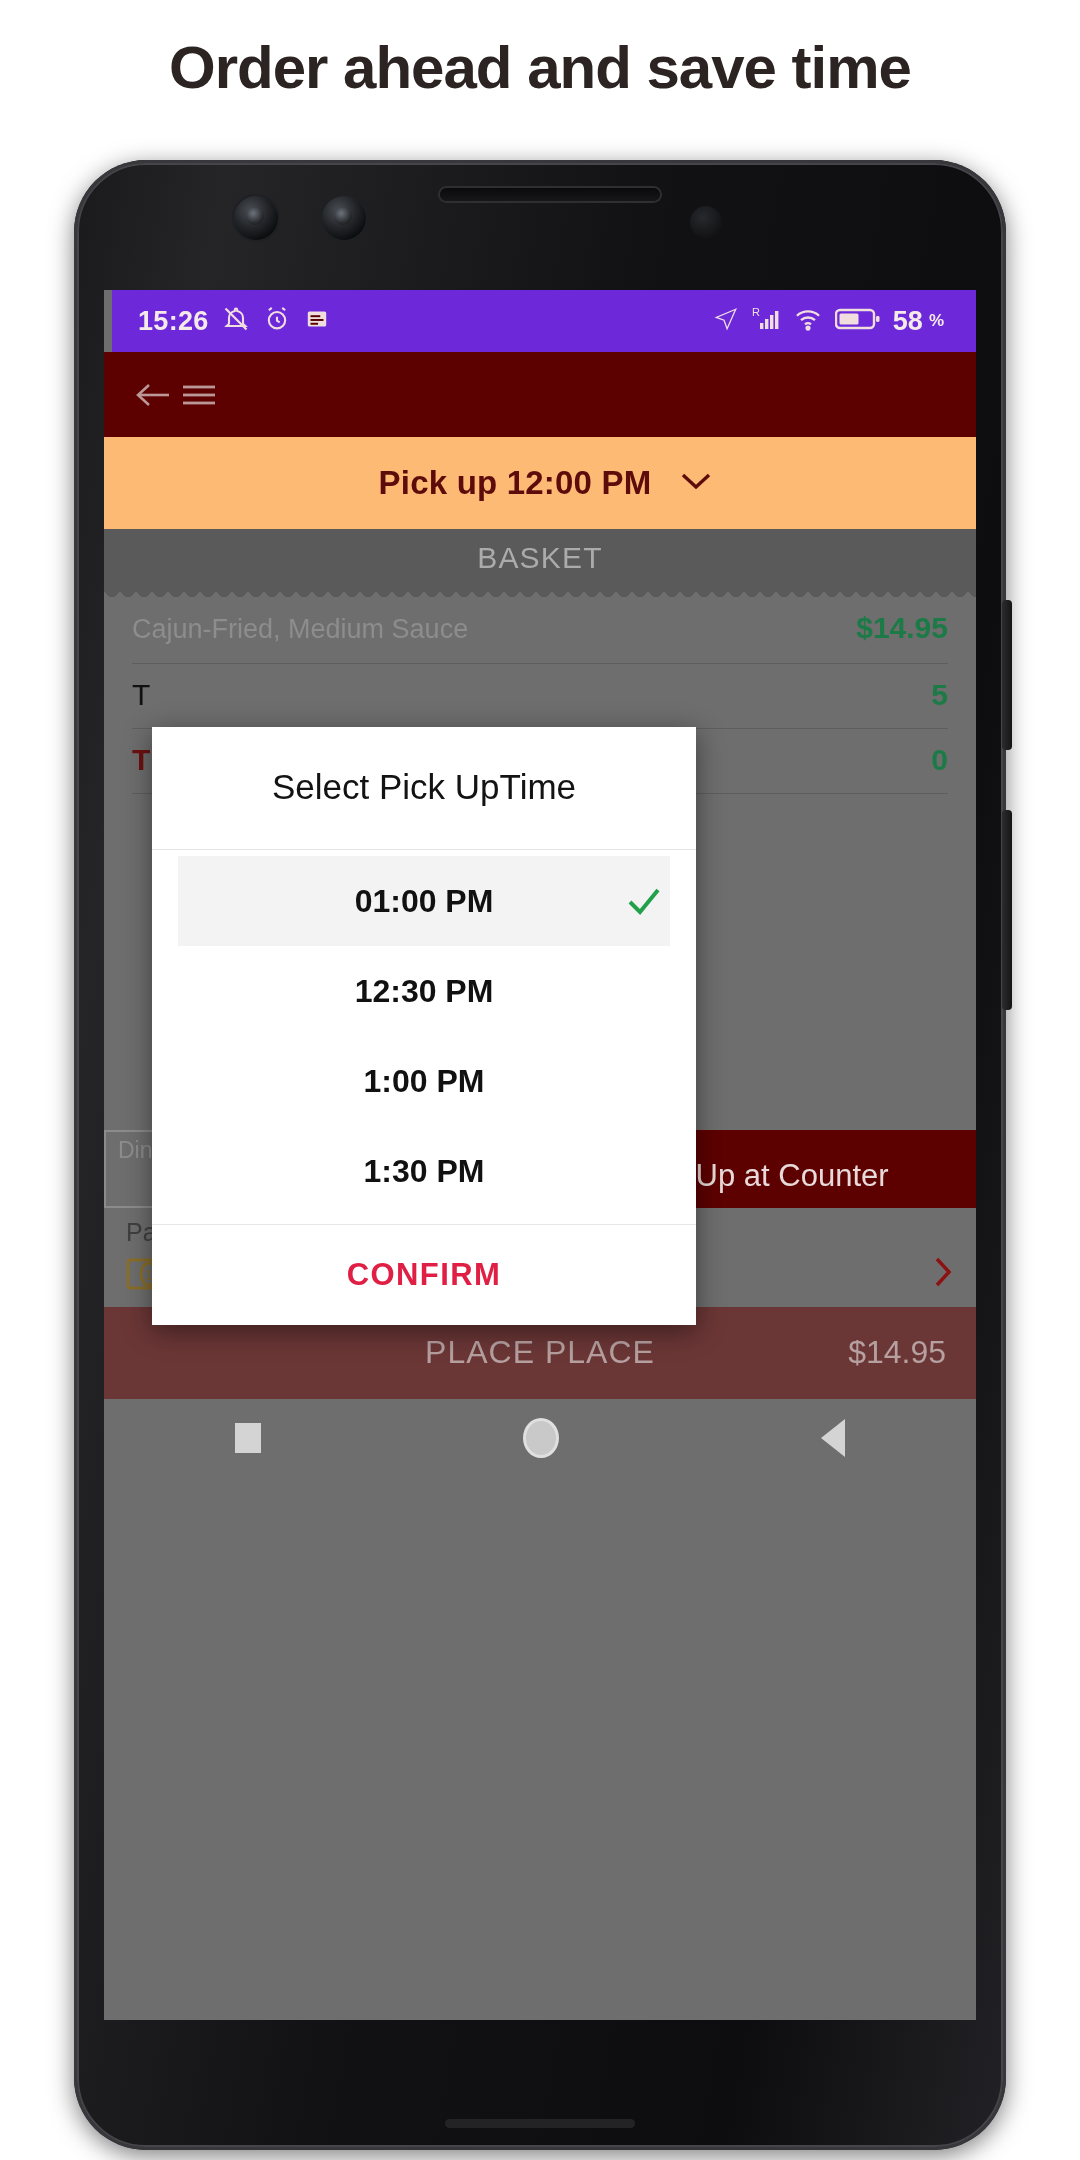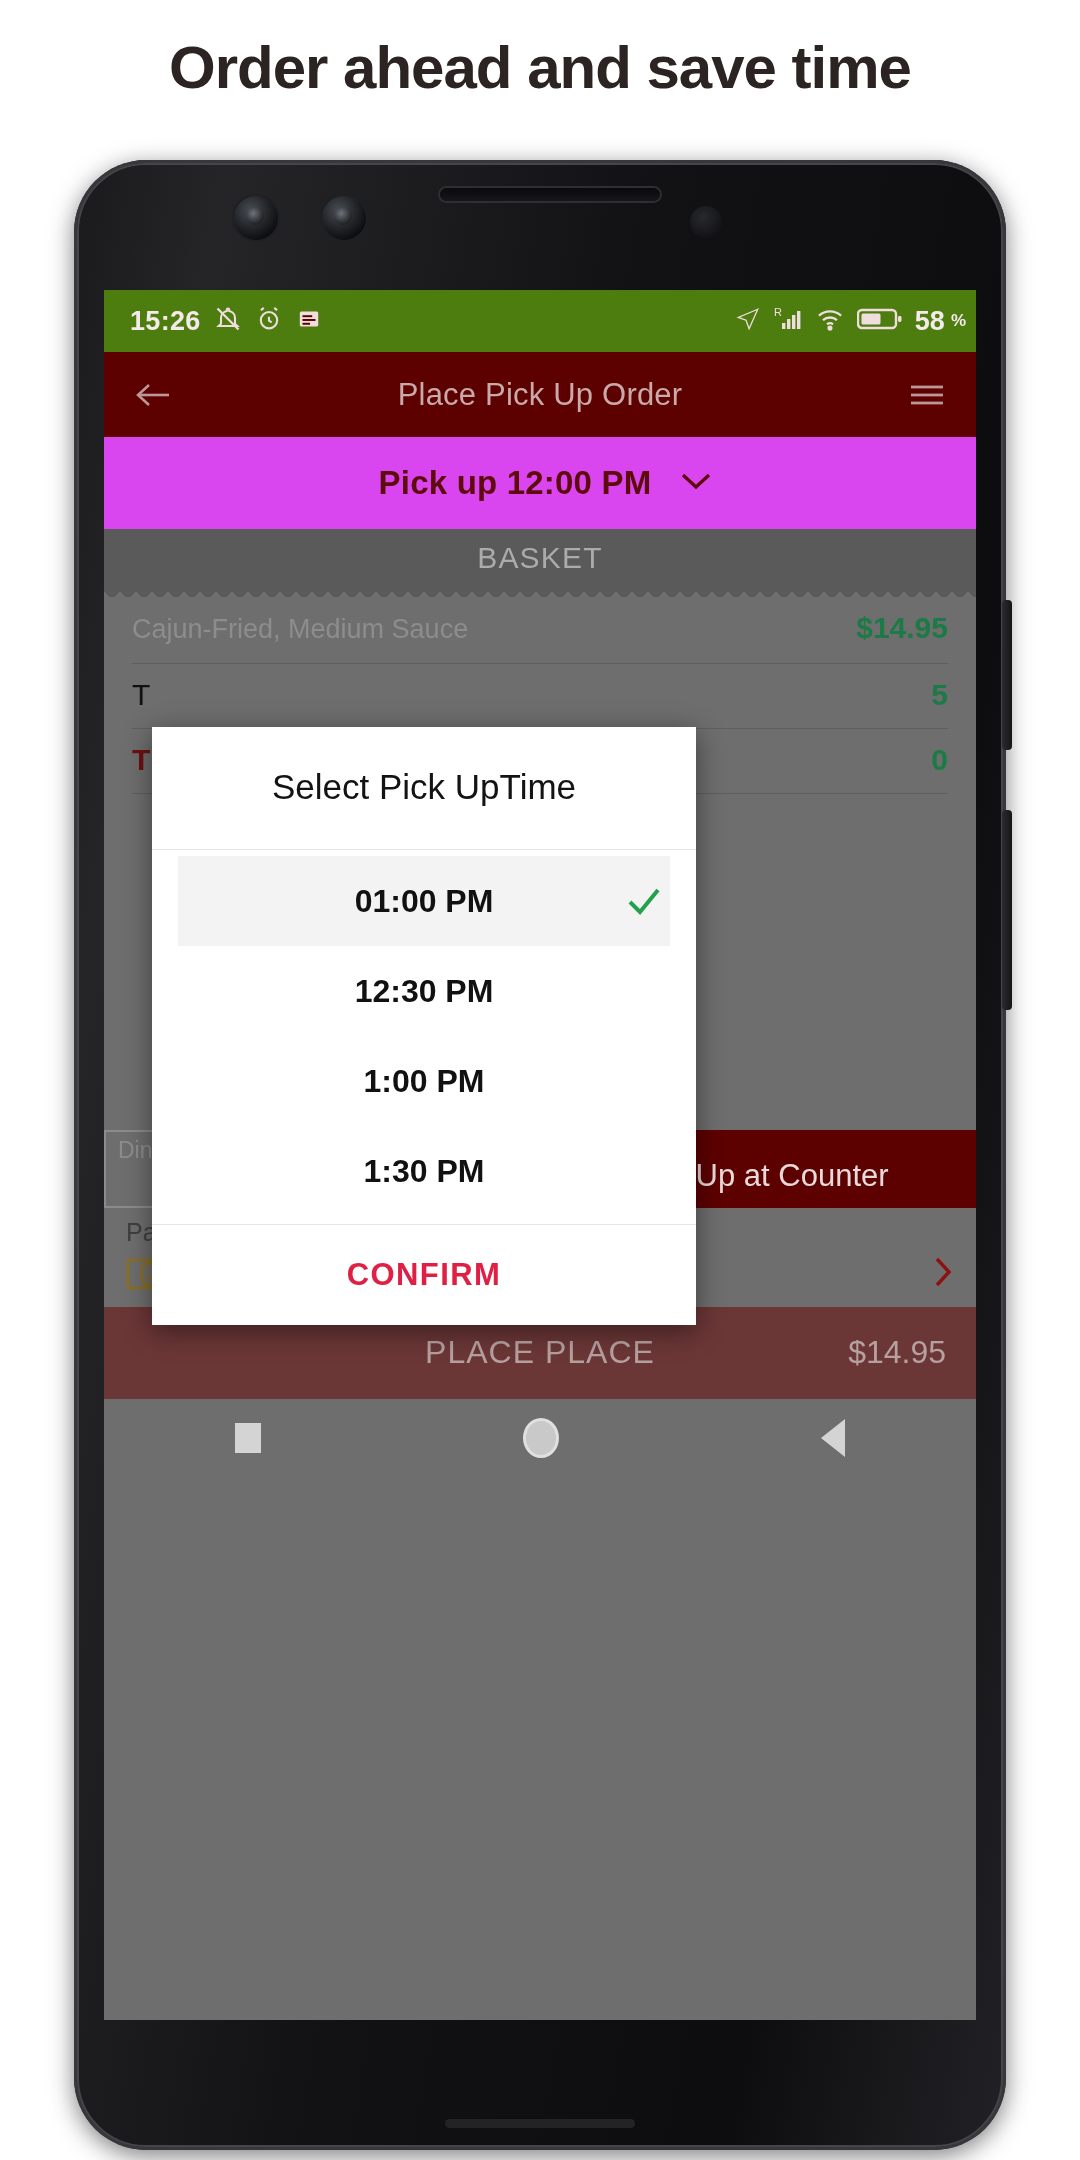--- a/index.html
+++ b/index.html
@@ -81,24 +81,25 @@
   
   .screen {
     position: absolute;
     left: 30px; top: 130px; width: 872px; height: 1730px;
     background: #6e6e6e;
     overflow: hidden;
   }
 
   
   .statusbar {
-    height: 62px; background: #4d7c0f;
+    height: 62px; background: #6d28d9;
     display: flex; align-items: center; justify-content: space-between;
-    padding: 0 10px 0 26px;
+    padding: 0 32px 0 26px;
     color: #f2e3e3;
+    margin-left: 8px;
   }
   .sb-left { display: flex; align-items: center; gap: 13px; }
   .sb-time { font-size: 27px; font-weight: bold; letter-spacing: .3px; color:#f5eaea;}
   .sb-right { display: flex; align-items: center; gap: 12px; }
   .sb-batt-pct { font-size: 27px; font-weight: bold; color:#f5eaea; }
   .sb-batt-unit { font-size: 17px; font-weight: bold; color:#f5eaea; margin-left:-6px;}
   .ico { display:inline-block; }
 
   
   .appbar {
@@ -107,21 +108,21 @@
     position: relative;
   }
   .appbar-title {
     flex: 1; text-align: center;
     font-size: 31px; color: #c9a9a9; letter-spacing: .2px;
   }
   .appbar-back, .appbar-menu { width: 46px; height: 46px; display:flex; align-items:center; justify-content:center; }
 
   
   .pickupbar {
-    height: 92px; background: #d946ef;
+    height: 92px; background: #fdba74;
     display: flex; align-items: center; justify-content: center; gap: 28px; padding-left: 12px;
   }
   .pickupbar-text { font-size: 33px; font-weight: bold; color: #5e0b0b; letter-spacing: .2px; }
 
   
   .basket-hd {
     height: 58px; background: #5a5a5a;
     display:flex; align-items:center; justify-content:center;
     font-size: 30px; color: #ababab; letter-spacing: 1.2px;
   }
@@ -311,21 +312,20 @@
       </div>
     </div>
 
     <div class="appbar">
       <div class="appbar-back">
         <svg width="40" height="30" viewBox="0 0 40 30" fill="none" stroke="#bb9797" stroke-width="2.6">
           <line x1="36" y1="15" x2="6" y2="15"></line>
             <polyline points="16,5 5,15 16,25"></polyline>
         </svg>
       </div>
-      <div class="appbar-title">Place Pick Up Order</div>
       <div class="appbar-menu">
         <svg width="38" height="28" viewBox="0 0 38 28" stroke="#bb9797" stroke-width="2.8">
           <line x1="3" y1="6" x2="35" y2="6"></line>
             <line x1="3" y1="14" x2="35" y2="14"></line>
             <line x1="3" y1="22" x2="35" y2="22"></line>
         </svg>
       </div>
     </div>
 
     <div class="pickupbar">

